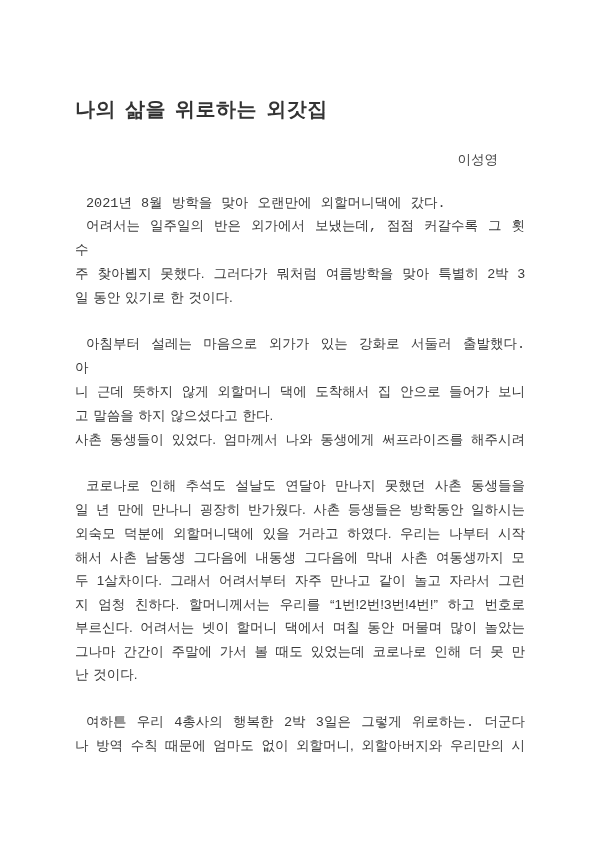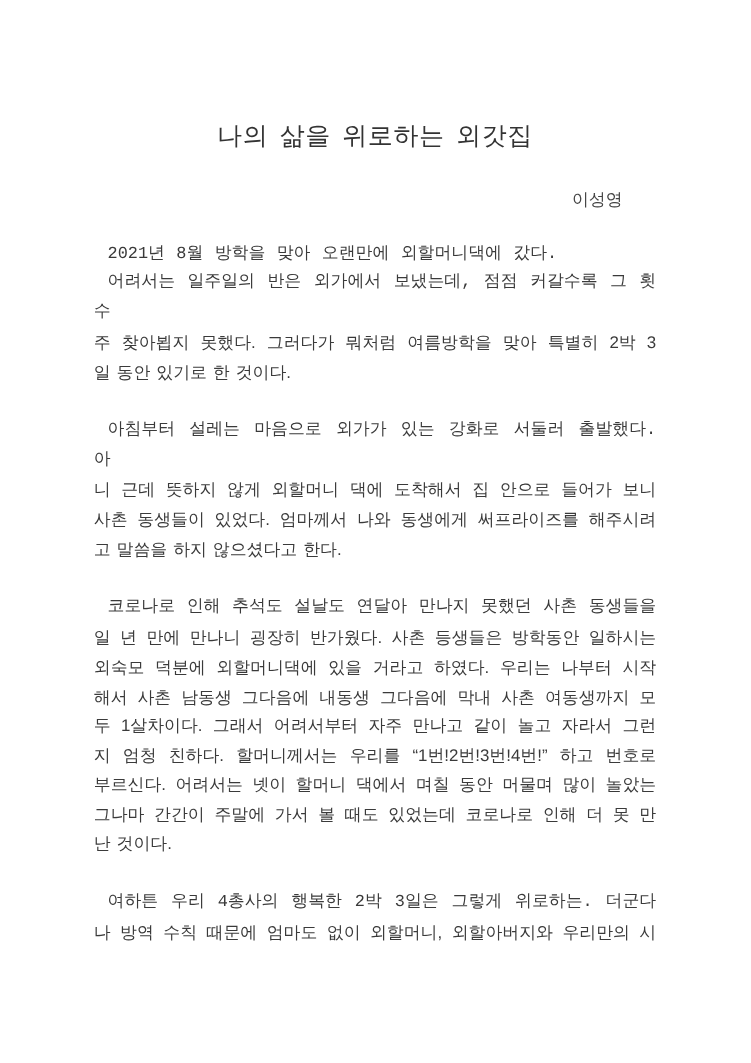--- a/index.html
+++ b/index.html
@@ -17,22 +17,21 @@
     padding: 0 76px 0 75px;
     overflow: hidden;
     font-family: "Liberation Sans", "DejaVu Sans", sans-serif;
     color: #3a3a3a;
   }
   .doc-title {
     margin: 0;
     padding-top: 96px;
     font-size: 20px;
     line-height: 26px;
-    font-weight: 400;
-    text-align: center;
+    font-weight: 700;
     word-spacing: 3px;
     color: #333333;
     letter-spacing: 0.5px;
   }
   .doc-author {
     margin-top: 26px;
     font-size: 13.5px;
     line-height: 23.6px;
     text-align: right;
     padding-right: 27px;
@@ -65,22 +64,22 @@
         <div class="line first final">2021년 8월 방학을 맞아 오랜만에 외할머니댁에 갔다.</div>
       </div>
       <div class="para">
         <div class="line first">어려서는 일주일의 반은 외가에서 보냈는데, 점점 커갈수록 그 횟수</div>
         <div class="line">주 찾아뵙지 못했다. 그러다가 뭐처럼 여름방학을 맞아 특별히 2박 3</div>
         <div class="line final">일 동안 있기로 한 것이다.</div>
       </div>
       <div class="para gap">
         <div class="line first">아침부터 설레는 마음으로 외가가 있는 강화로 서둘러 출발했다. 아</div>
         <div class="line">니 근데 뜻하지 않게 외할머니 댁에 도착해서 집 안으로 들어가 보니</div>
+        <div class="line final">고 말씀을 하지 않으셨다고 한다.</div>
         <div class="line">사촌 동생들이 있었다. 엄마께서 나와 동생에게 써프라이즈를 해주시려</div>
-        <div class="line final">고 말씀을 하지 않으셨다고 한다.</div>
       </div>
       <div class="para gap">
         <div class="line first">코로나로 인해 추석도 설날도 연달아 만나지 못했던 사촌 동생들을</div>
         <div class="line">일 년 만에 만나니 굉장히 반가웠다. 사촌 등생들은 방학동안 일하시는</div>
         <div class="line">외숙모 덕분에 외할머니댁에 있을 거라고 하였다. 우리는 나부터 시작</div>
         <div class="line">해서 사촌 남동생 그다음에 내동생 그다음에 막내 사촌 여동생까지 모</div>
         <div class="line">두 1살차이다. 그래서 어려서부터 자주 만나고 같이 놀고 자라서 그런</div>
         <div class="line">지 엄청 친하다. 할머니께서는 우리를 “1번!2번!3번!4번!” 하고 번호로</div>
         <div class="line">부르신다. 어려서는 넷이 할머니 댁에서 며칠 동안 머물며 많이 놀았는</div>
         <div class="line">그나마 간간이 주말에 가서 볼 때도 있었는데 코로나로 인해 더 못 만</div>

